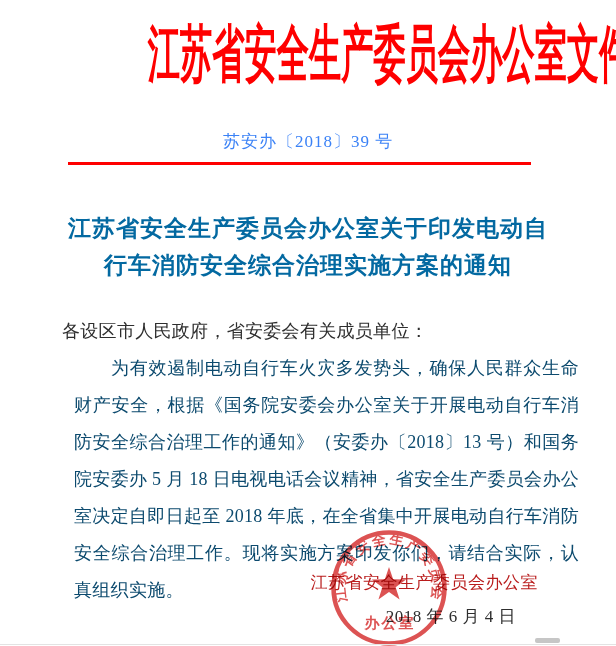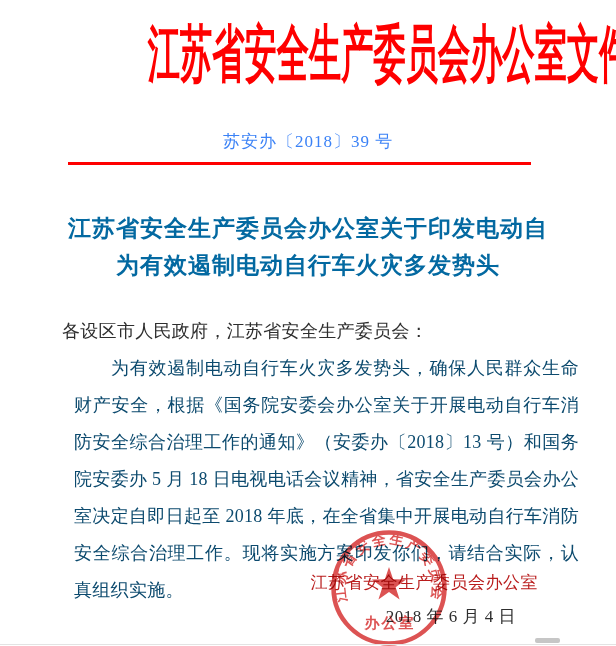--- a/index.html
+++ b/index.html
@@ -65,24 +65,24 @@
 <div class="page">
 
   <div class="header-title">江苏省安全生产委员会办公室文件</div>
 
   <div class="doc-number">苏安办〔2018〕39 号</div>
 
   <div class="red-divider"></div>
 
   <div class="doc-title">
     <div>江苏省安全生产委员会办公室关于印发电动自</div>
-    <div>为有效遏制电动自行车火灾多发势头</div>
+    <div>行车消防安全综合治理实施方案的通知</div>
   </div>
 
-  <div class="salutation">各设区市人民政府，江苏省安全生产委员会：</div>
+  <div class="salutation">各设区市人民政府，省安委会有关成员单位：</div>
 
   <div class="paragraph">为有效遏制电动自行车火灾多发势头，确保人民群众生命财产安全，根据《国务院安委会办公室关于开展电动自行车消防安全综合治理工作的通知》（安委办〔2018〕13 号）和国务院安委办 5 月 18 日电视电话会议精神，省安全生产委员会办公室决定自即日起至 2018 年底，在全省集中开展电动自行车消防安全综合治理工作。现将实施方案印发你们，请结合实际，认真组织实施。</div>
 
   <div class="signature">江苏省安全生产委员会办公室</div>
 
   <div class="sign-date">2018 年 6 月 4 日</div>
 
   <svg class="seal" viewBox="0 0 120 120" xmlns="http://www.w3.org/2000/svg">
     <circle cx="60" cy="60" r="55.5" fill="none" stroke="#d83b3b" stroke-width="4.5"></circle>
     <path id="sealArc" d="M 18.2 73.6 A 44 44 0 1 1 101.8 73.6" fill="none" stroke="none"></path>

